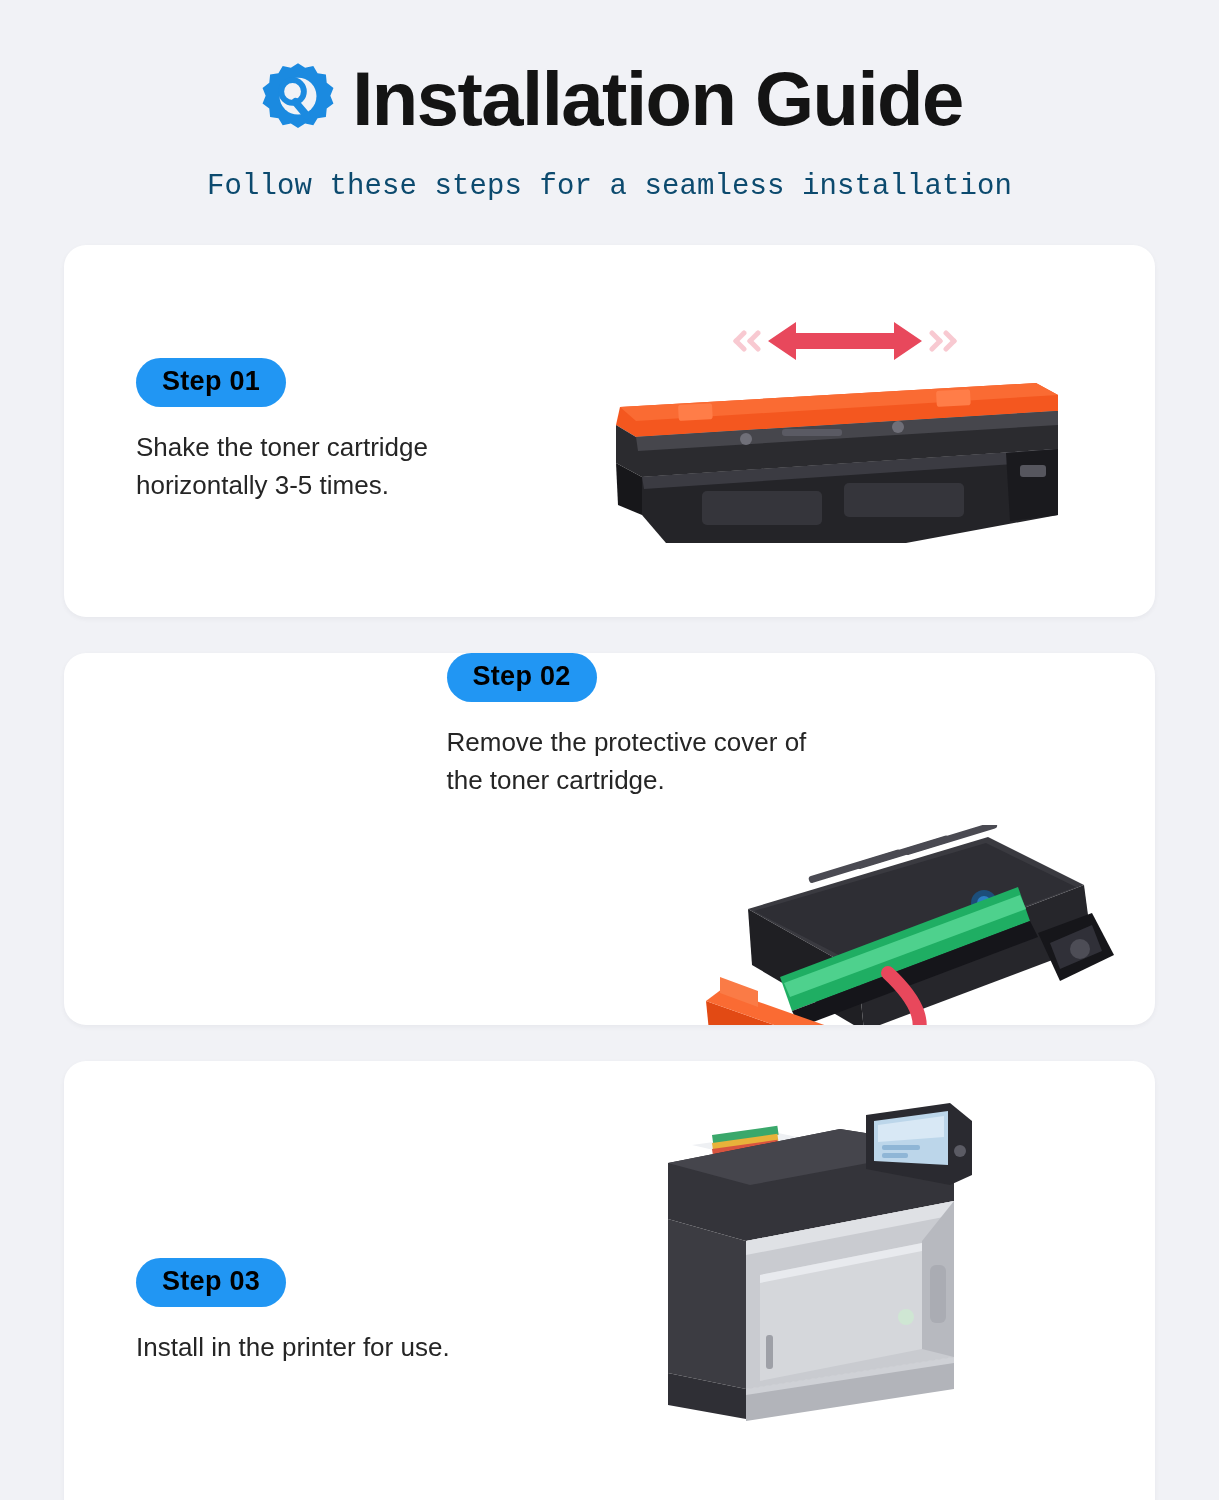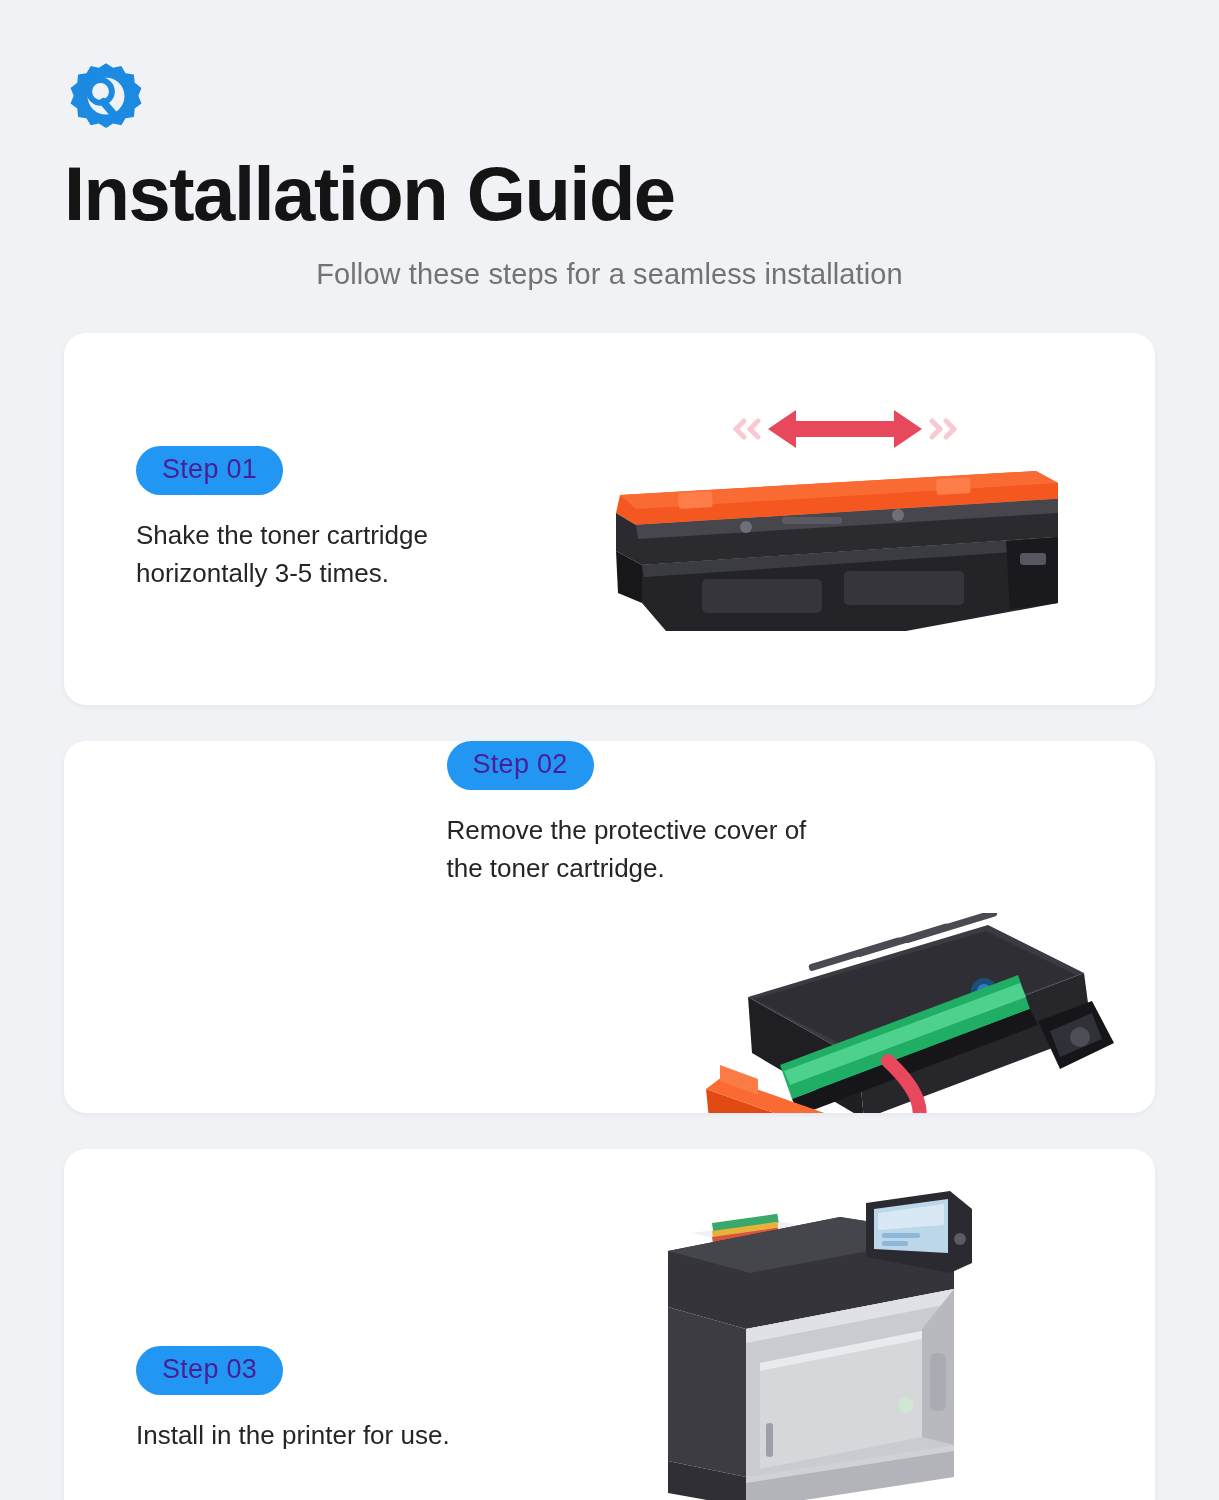--- a/index.html
+++ b/index.html
@@ -20,46 +20,46 @@
     padding: 0 64px;
   }
 
   
   .header {
     padding-top: 54px;
     text-align: center;
   }
   .title-row {
     display: flex;
-    align-items: flex-start;
+    align-items: center;
     justify-content: center;
     gap: 12px;
-    flex-direction: column;
   }
   .gear-icon {
     width: 84px;
     height: 84px;
     flex: 0 0 auto;
     display: block;
     margin-top: 6px;
   }
   .main-title {
     font-size: 76px;
     font-weight: bold;
     letter-spacing: -1.5px;
     line-height: 1;
     margin: 0;
     color: #141414;
   }
   .subtitle {
     margin: 26px 0 0 0;
     font-size: 29px;
-    color: #737373;
+    color: #0c4a6e;
     font-weight: normal;
     letter-spacing: 0.1px;
+    font-family: Liberation Mono, monospace;
   }
 
   
   .cards {
     margin-top: 42px;
     display: flex;
     flex-direction: column;
     gap: 36px;
   }
   .card {
@@ -76,23 +76,23 @@
   .card-3 { height: 502px; }
 
   .card-text {
     width: 470px;
     padding-left: 72px;
     flex: 0 0 auto;
   }
   .step-badge {
     display: inline-block;
     background: #2196f3;
-    color: #4c1d95;
+    color: #000000;
     font-size: 27px;
-    font-weight: normal;
+    font-weight: bold;
     letter-spacing: 0.3px;
     padding: 10px 26px 12px 26px;
     border-radius: 30px;
     line-height: 1;
   }
   .step-desc {
     margin-top: 22px;
     font-size: 26px;
     line-height: 1.45;
     color: #252525;

